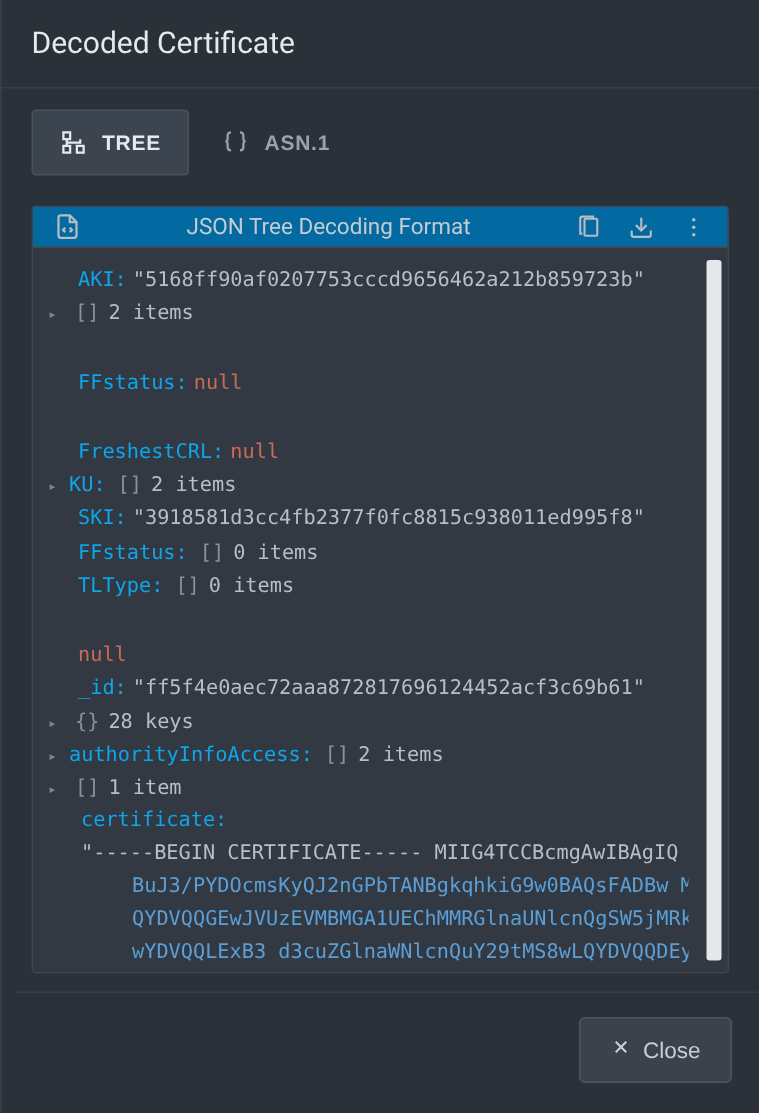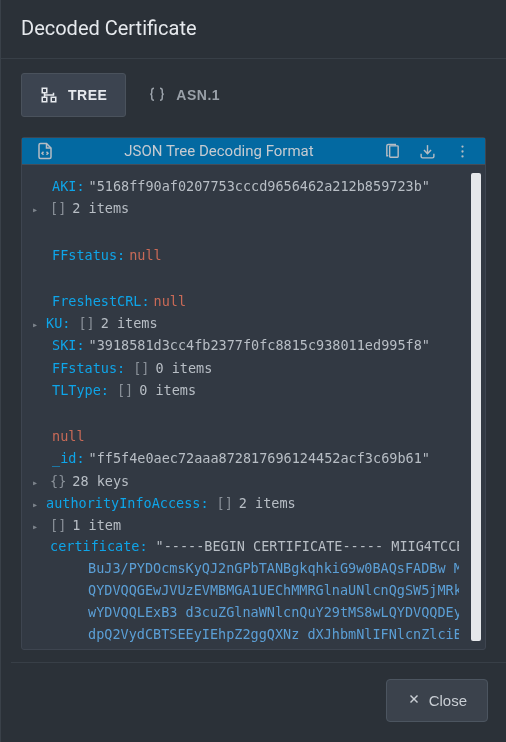--- a/index.html
+++ b/index.html
@@ -146,21 +146,21 @@
   }
   .cert-line {
     color: #5b9fd6;
     font-family: "SFMono-Regular", Consolas, Menlo, monospace;
     font-size: 13.5px;
     line-height: 1.62;
     white-space: nowrap;
     overflow: hidden;
     padding-left: 38px;
   }
-  .cert-line.first { padding-left: 0; display:flex; align-items:baseline;}
+  .cert-line.first { padding-left: 0; display:flex; align-items:baseline;flex-direction:column;}
   .cert-line.first .val-str{ color:#b8bec5; margin-left:4px;}
   .footer {
     padding: 16px 18px 20px;
     display: flex;
     justify-content: flex-end;
     border-top: 1px solid #383f47;
     margin-left: 10px;
   }
   .close-btn {
     display: flex;

